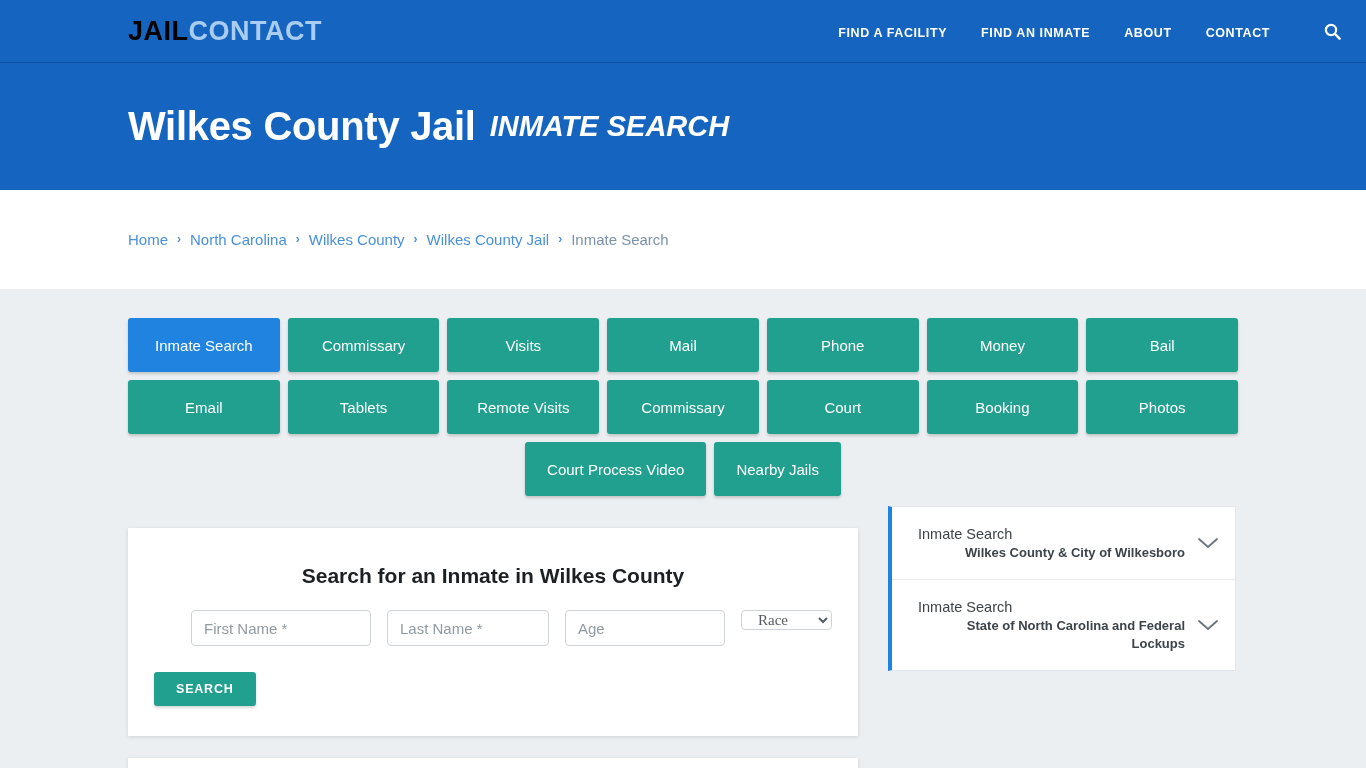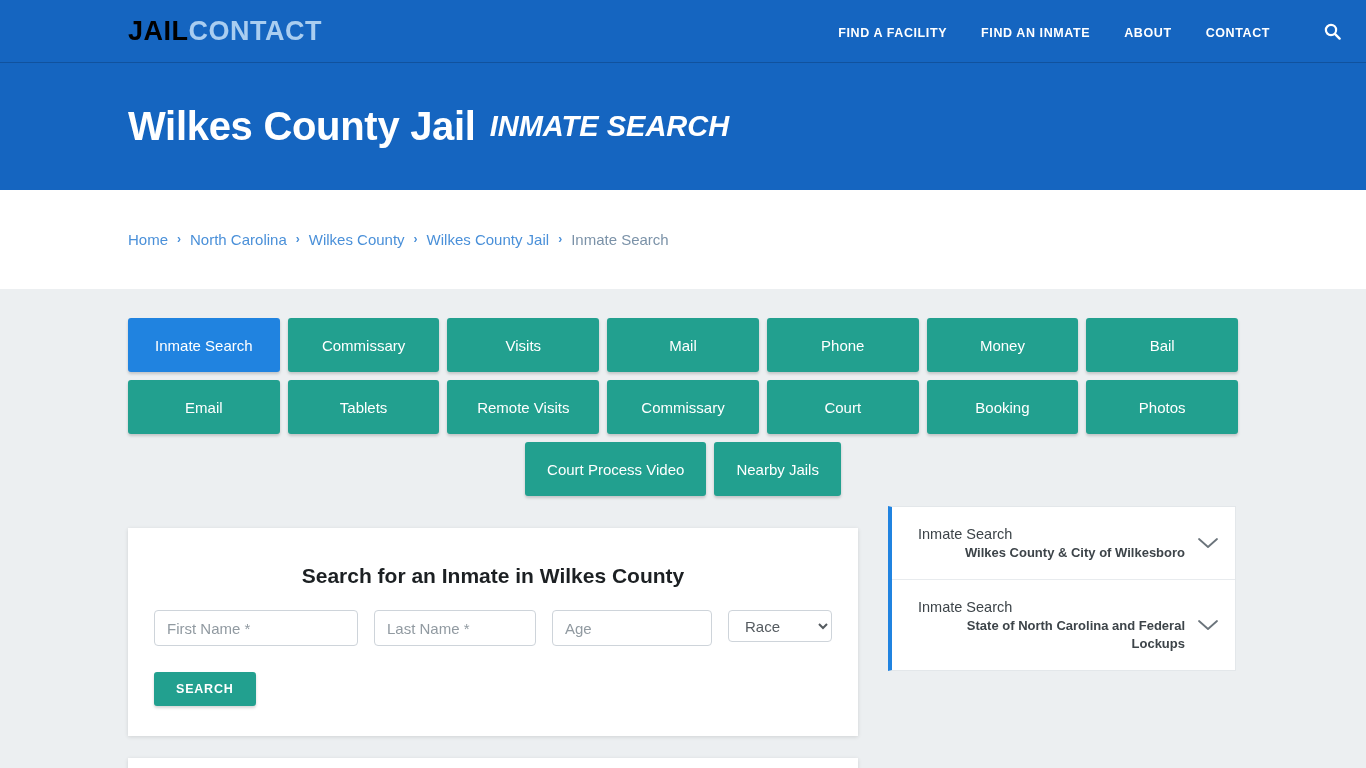--- a/index.html
+++ b/index.html
@@ -160,33 +160,33 @@
     border: 1px solid #ced4da;
     border-radius: 4px;
     padding: 0 12px;
     font-size: 15px;
     color: #6c757d;
     background: #ffffff;
     font-family: "Liberation Sans", sans-serif;
     outline: none;
   }
   .fld::placeholder { color: #919aa1; }
-  .fld.first { width: 204px; }
+  .fld.first { width: 180px; margin-left: 37px; }
   .fld.last  { width: 162px; }
   .fld.age   { width: 160px; }
   .sel {
     width: 159px;
-    height: 32px;
+    height: 20px;
     border: 1px solid #ced4da;
     border-radius: 4px;
     padding: 0 8px 0 12px;
     font-size: 15px;
     color: #555b60;
     background: #ffffff;
-    font-family: Liberation Sans, sans-serif;
+    font-family: Liberation Serif, serif;
     outline: none;
   }
   .search-btn {
     margin-top: 26px;
     background: #22a08f;
     color: #ffffff;
     border: none;
     border-radius: 3px;
     font-size: 12.5px;
     font-weight: bold;

